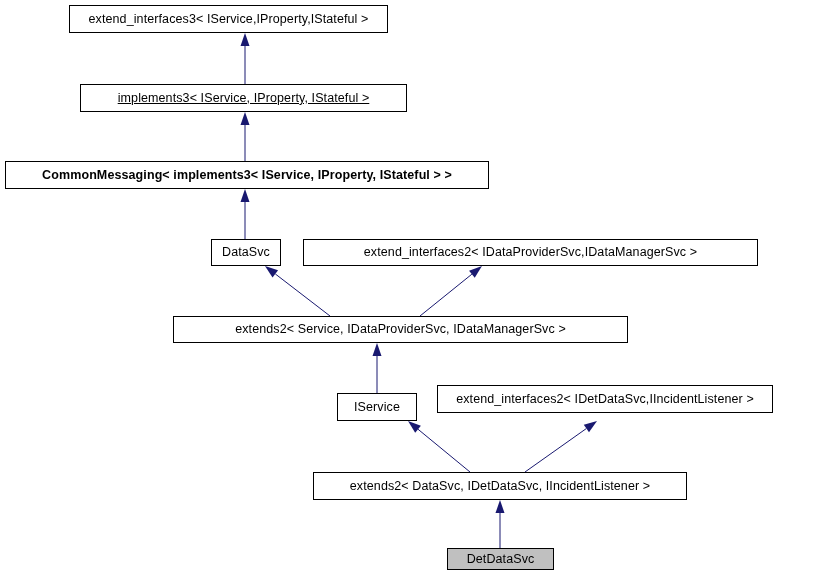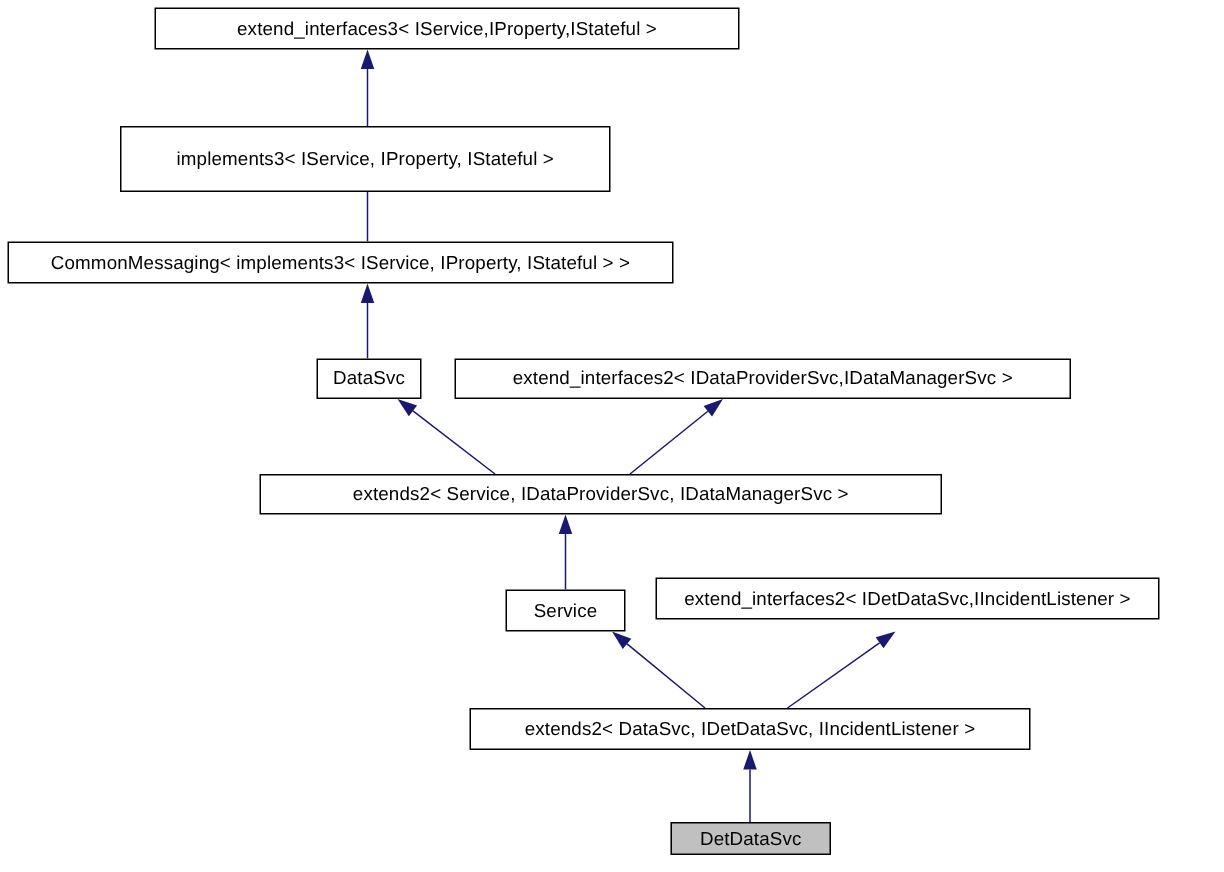--- a/index.html
+++ b/index.html
@@ -84,40 +84,40 @@
       <g>
         <line x1="525" y1="472" x2="586.3916817456785" y2="428.5142254301444" stroke="#191970" stroke-width="1"></line>
         <polygon points="597,421 588.99275977919,432.18633559510187 583.790603712167,424.8421152651869" fill="#191970"></polygon>
       </g>
       <g>
         <line x1="500" y1="548" x2="500" y2="513" stroke="#191970" stroke-width="1"></line>
         <polygon points="500,500 504.5,513 495.5,513" fill="#191970"></polygon>
       </g>
     </svg>
   <div id="nodes-layer">
-      <div class="node" style="left: 69px; top: 5px; width: 390px; height: 28px; margin-left: 34px;">
+      <div class="node" style="left: 69px; top: 5px; width: 319px; height: 28px;">
         <span class="node-label">extend_interfaces3&lt; IService,IProperty,IStateful &gt;</span>
       </div>
-      <div class="node" style="left: 80px; top: 84px; width: 327px; height: 44px;">
+      <div class="node" style="left: 80px; top: 84px; width: 327px; height: 28px; text-decoration: underline;">
         <span class="node-label">implements3&lt; IService, IProperty, IStateful &gt;</span>
       </div>
-      <div class="node" style="left: 5px; top: 161px; width: 444px; height: 28px;">
+      <div class="node" style="left: 5px; top: 161px; width: 484px; height: 28px; font-weight: bold;">
         <span class="node-label">CommonMessaging&lt; implements3&lt; IService, IProperty, IStateful &gt; &gt;</span>
       </div>
       <div class="node" style="left: 211px; top: 239px; width: 70px; height: 27px;">
         <span class="node-label">DataSvc</span>
       </div>
-      <div class="node" style="left: 303px; top: 239px; width: 411px; height: 27px;">
+      <div class="node" style="left: 303px; top: 239px; width: 455px; height: 27px;">
         <span class="node-label">extend_interfaces2&lt; IDataProviderSvc,IDataManagerSvc &gt;</span>
       </div>
       <div class="node" style="left: 173px; top: 316px; width: 455px; height: 27px;">
         <span class="node-label">extends2&lt; Service, IDataProviderSvc, IDataManagerSvc &gt;</span>
       </div>
       <div class="node" style="left: 337px; top: 393px; width: 80px; height: 28px;">
-        <span class="node-label">Service</span>
+        <span class="node-label">IService</span>
       </div>
       <div class="node" style="left: 437px; top: 385px; width: 336px; height: 28px;">
         <span class="node-label">extend_interfaces2&lt; IDetDataSvc,IIncidentListener &gt;</span>
       </div>
       <div class="node" style="left: 313px; top: 472px; width: 374px; height: 28px;">
         <span class="node-label">extends2&lt; DataSvc, IDetDataSvc, IIncidentListener &gt;</span>
       </div>
       <div class="node highlight" style="left: 447px; top: 548px; width: 107px; height: 22px;">
         <span class="node-label">DetDataSvc</span>
       </div>

